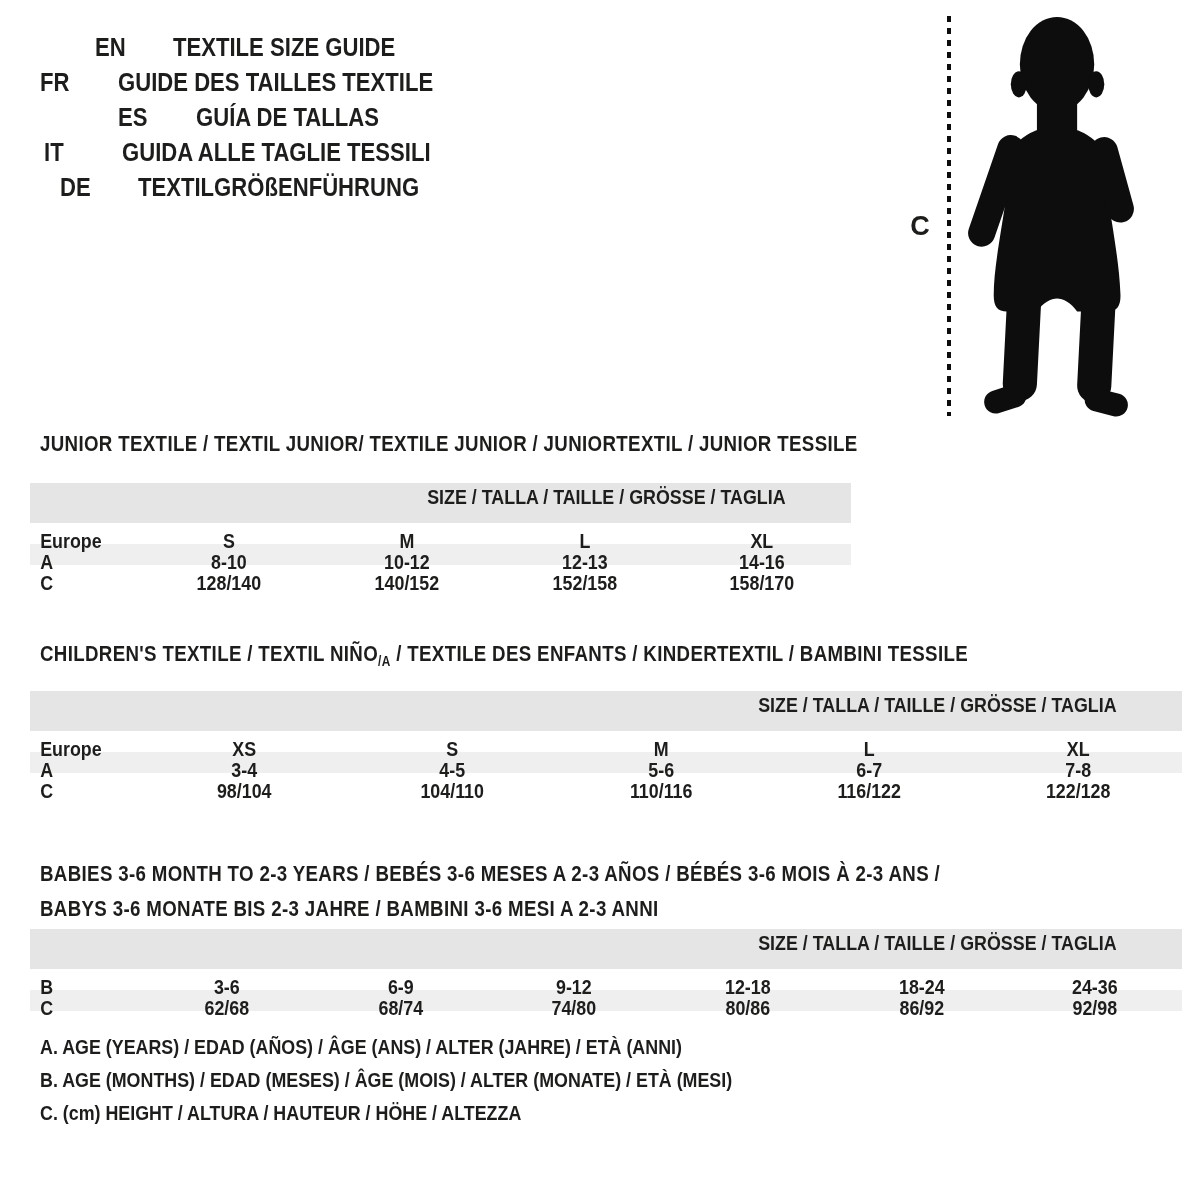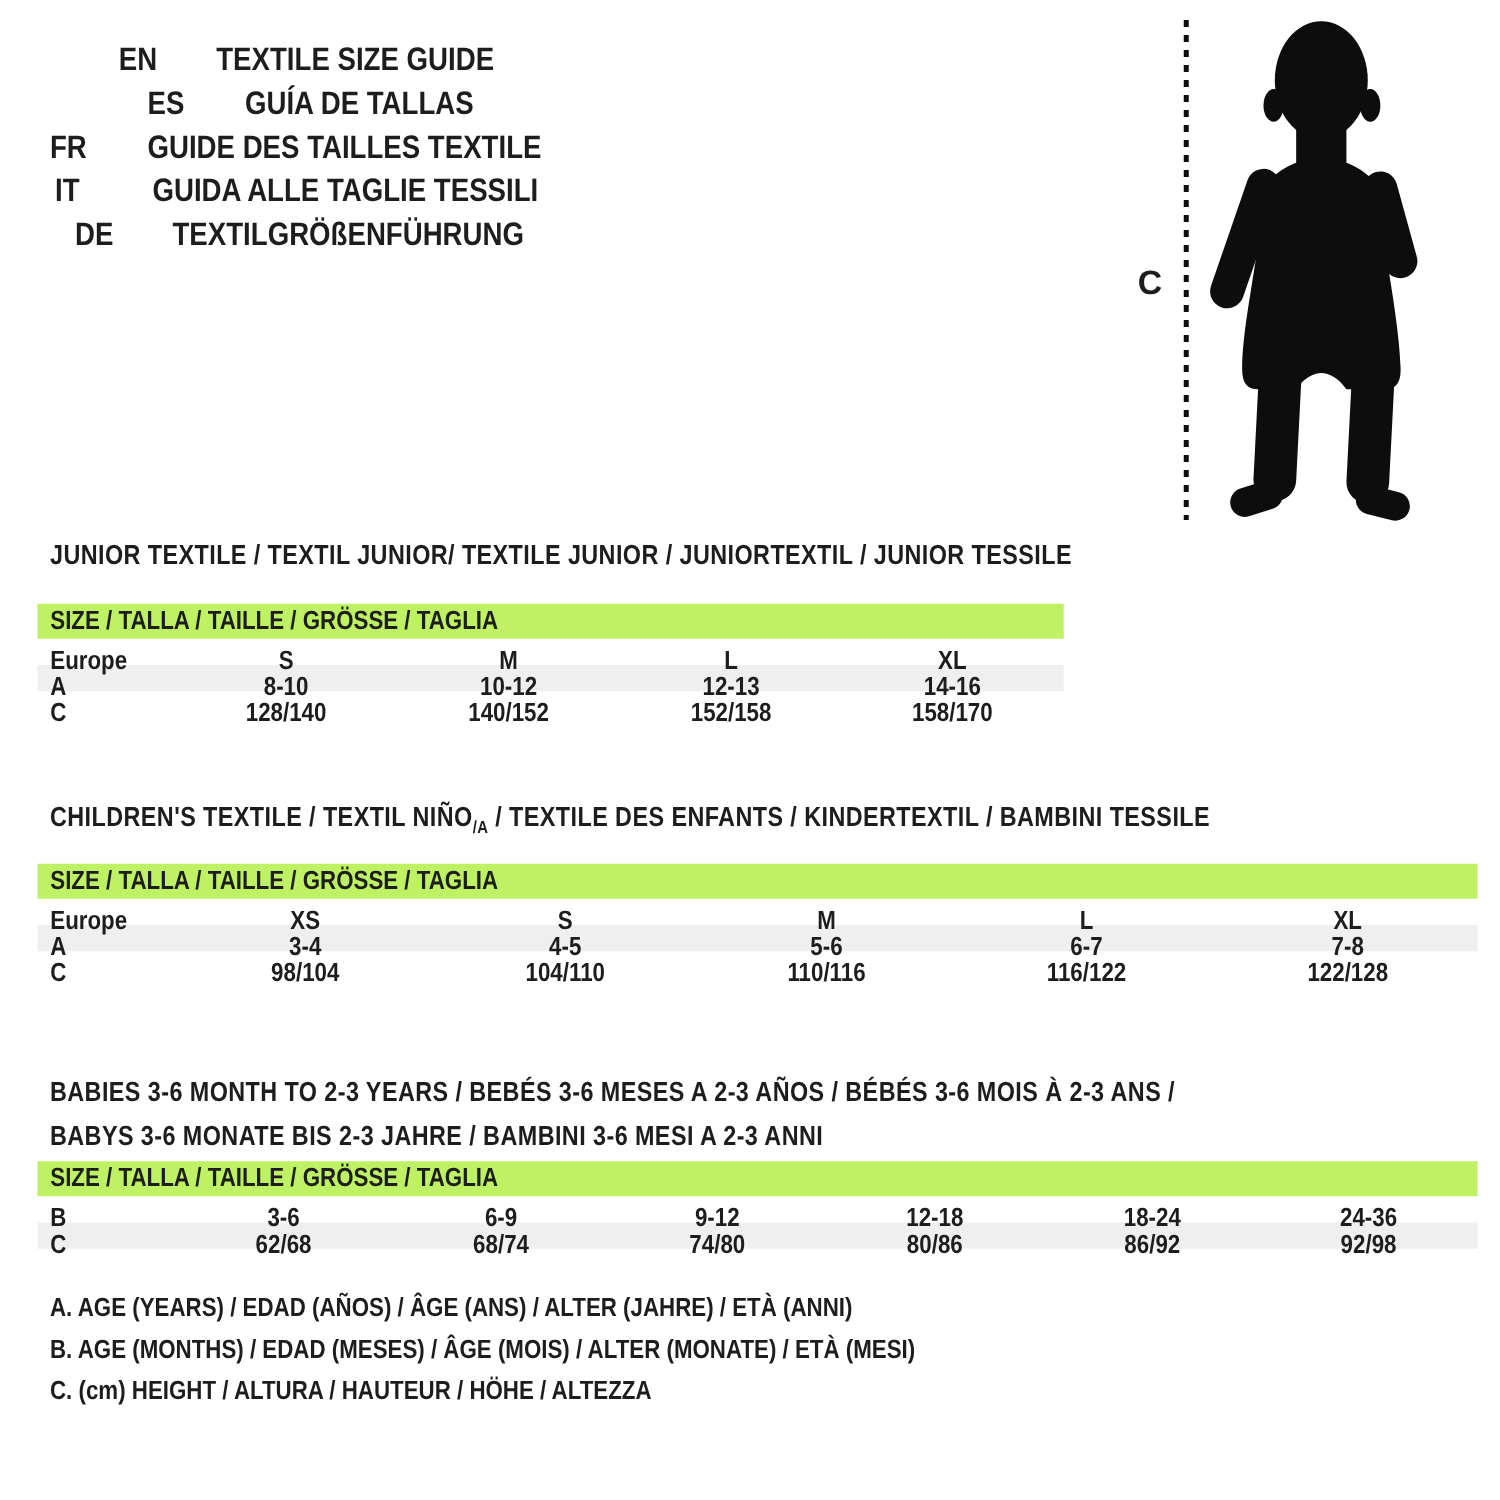--- a/index.html
+++ b/index.html
@@ -28,21 +28,21 @@
   .toddler-svg { position:absolute; left:964px; top:14px; }
 
   
   .section-title { position:absolute; left:40px; font-size:22px; line-height:26px; letter-spacing:.4px;
     transform:scaleX(.85); transform-origin:left center; white-space:nowrap; }
   .title-sub { font-size:14px; vertical-align:-5px; }
   .two-line div { height:35px; line-height:35px; }
 
   
   .size-table { position:absolute; left:30px; }
-  .size-hdr { height:28px; line-height:28px; background:#bef264; }
+  .size-hdr { height:40px; line-height:28px; background:#e5e5e5;text-align:right; }
   .size-hdr .cond { padding-left:12px; font-size:21px; }
   .t-row { display:grid; height:21px; line-height:35px; font-size:21px; }
   .cols4 { grid-template-columns:110px repeat(4,1fr); }
   .cols5 { grid-template-columns:110px repeat(5,1fr); }
   .cols6 { grid-template-columns:110px repeat(6,1fr); }
   .t-lab { padding-left:12px; transform:scaleX(.85); transform-origin:left center; white-space:nowrap; }
   .t-val { text-align:center; transform:scaleX(.85); transform-origin:center center; white-space:nowrap; }
   .alt { background:#efefef; }
 
   
@@ -52,26 +52,26 @@
 </style>
 </head>
 <body>
 
 <div class="lang-list">
   <div class="lang-row">
     <span class="lang-code"><span class="cond">EN</span></span>
     <span class="cond">TEXTILE SIZE GUIDE</span>
   </div>
   <div class="lang-row">
+    <span class="lang-code"><span class="cond">FR</span></span>
+    <span class="cond">GUIDE DES TAILLES TEXTILE</span>
+  </div>
+  <div class="lang-row">
     <span class="lang-code"><span class="cond">ES</span></span>
     <span class="cond">GUÍA DE TALLAS</span>
-  </div>
-  <div class="lang-row">
-    <span class="lang-code"><span class="cond">FR</span></span>
-    <span class="cond">GUIDE DES TAILLES TEXTILE</span>
   </div>
   <div class="lang-row">
     <span class="lang-code"><span class="cond">IT</span></span>
     <span class="cond">GUIDA ALLE TAGLIE TESSILI</span>
   </div>
   <div class="lang-row">
     <span class="lang-code"><span class="cond">DE</span></span>
     <span class="cond">TEXTILGRÖßENFÜHRUNG</span>
   </div>
 </div>

